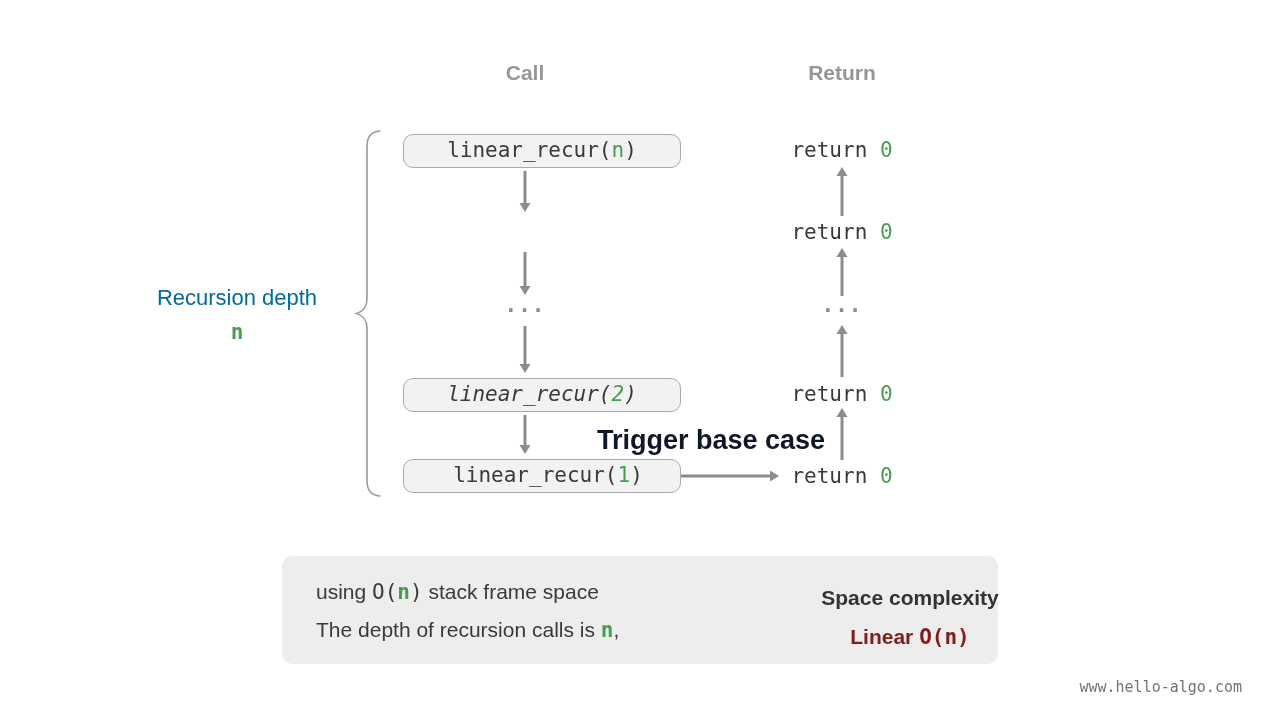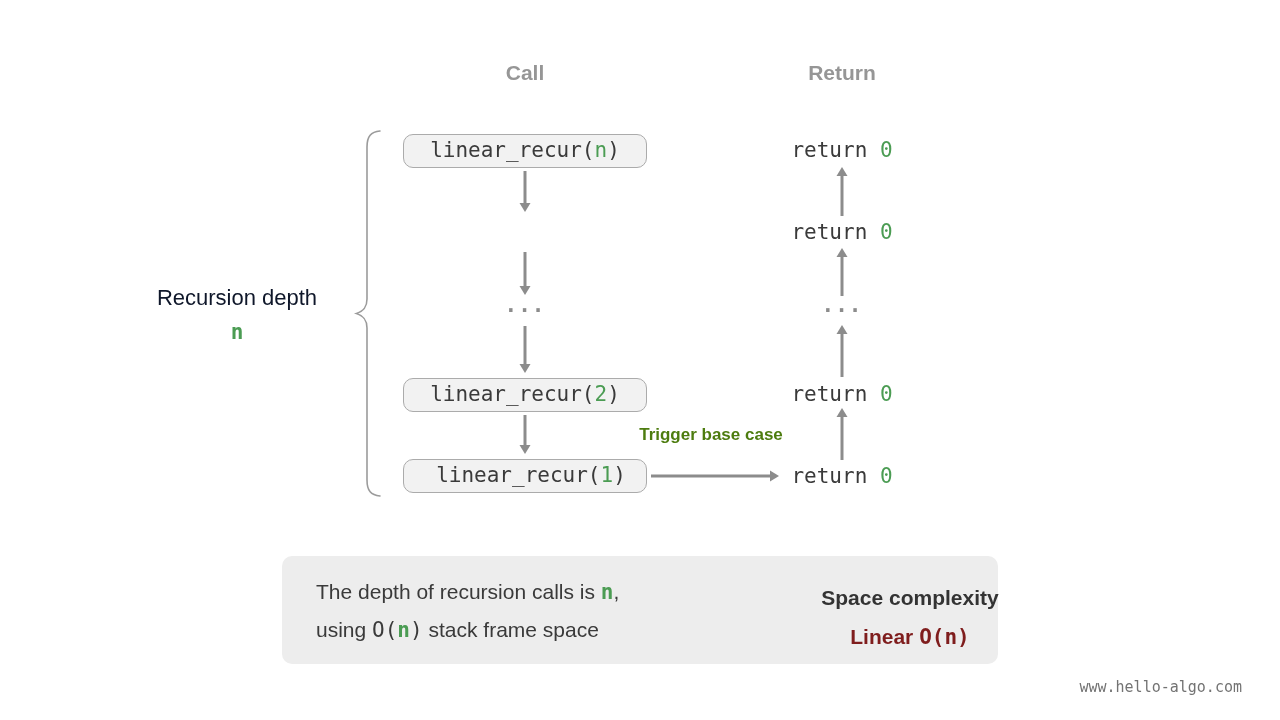--- a/index.html
+++ b/index.html
@@ -10,48 +10,48 @@
   .canvas{position:absolute;inset:0;}
   .overlay{position:absolute;left:0;top:0;pointer-events:none;}
 
   .col-header{
     position:absolute;transform:translateX(-50%);
     font-size:21px;font-weight:700;color:#969696;white-space:nowrap;
   }
   .code{font-family:"DejaVu Sans Mono","Liberation Mono",monospace;}
   .green{color:#4B9C53;}
   .code-box{
-    position:absolute;left:403px;width:244px;height:34px;box-sizing:border-box;
+    position:absolute;left:403px;width:278px;height:34px;box-sizing:border-box;
     background:#F2F2F2;border:1.5px solid #ABABAB;border-radius:10px;
     text-align:center;line-height:31px;
     font-family:"DejaVu Sans Mono","Liberation Mono",monospace;
     font-size:21px;color:#3A3A3A;white-space:nowrap;
   }
   .ret-row{
     position:absolute;left:842px;transform:translateX(-50%);height:34px;line-height:34px;
     font-family:"DejaVu Sans Mono","Liberation Mono",monospace;
     font-size:21px;color:#3A3A3A;white-space:nowrap;
   }
   .dots{
     position:absolute;transform:translateX(-50%);height:34px;line-height:34px;
     font-family:"DejaVu Sans Mono","Liberation Mono",monospace;
     font-size:21px;font-weight:700;color:#8C8C8C;letter-spacing:1px;
   }
   .depth-line1{
     position:absolute;left:237px;top:285px;transform:translateX(-50%);
-    font-size:22px;color:#0f172a;white-space:nowrap;
+    font-size:22px;color:#0369a1;white-space:nowrap;
   }
   .depth-line2{
     position:absolute;left:237px;top:320px;transform:translateX(-50%);
     font-family:"DejaVu Sans Mono","Liberation Mono",monospace;
     font-size:21px;font-weight:700;color:#4B9C53;
   }
   .trigger{
     position:absolute;left:711px;top:425px;transform:translateX(-50%);
-    font-size:17px;font-weight:700;color:#4d7c0f;white-space:nowrap;
+    font-size:27px;font-weight:700;color:#0f172a;white-space:nowrap;
   }
   .summary-box{
     position:absolute;left:282px;top:556px;width:716px;height:108px;
     background:#EDEDED;border-radius:10px;
   }
   .summary-text{
     position:absolute;left:316px;top:573px;
     font-size:21px;color:#3A3A3A;line-height:38px;white-space:nowrap;
   }
   .summary-text .code{font-size:21px;}
@@ -109,35 +109,35 @@
   </svg>
 
   <div class="col-header" style="left:525px;top:61px;text-align:right;">Call</div>
   <div class="col-header" style="left:842px;top:61px;">Return</div>
 
   <div class="depth-line1">Recursion depth</div>
   <div class="depth-line2">n</div>
 
   <div class="code-box" style="top:134px;"><span>linear_recur(</span><span class="green">n</span><span>)</span></div>
   <div class="dots" style="left:525px;top:288px;">...</div>
-  <div class="code-box" style="top:378px;"><span>linear_recur(</span><span class="green">2</span><span>)</span></div>
+  <div class="code-box" style="top:378px;font-style:italic;"><span>linear_recur(</span><span class="green">2</span><span>)</span></div>
   <div class="code-box" style="top:459px;padding-left:12px;"><span>linear_recur(</span><span class="green">1</span><span>)</span></div>
 
   <div class="ret-row" style="top:133px;"><span>return </span><span class="green">0</span></div>
   <div class="ret-row" style="top:215px;"><span>return </span><span class="green">0</span></div>
   <div class="dots" style="left:842px;top:288px;">...</div>
   <div class="ret-row" style="top:377px;"><span>return </span><span class="green">0</span></div>
   <div class="ret-row" style="top:459px;"><span>return </span><span class="green">0</span></div>
 
   <div class="trigger">Trigger base case</div>
 
   <div class="summary-box"></div>
   <div class="summary-text">
+    <div><span>using </span><span class="code"><span>O(</span><span class="green">n</span><span>)</span></span><span> stack frame space</span></div>
     <div><span>The depth of recursion calls is </span><span class="code green">n</span><span>,</span></div>
-    <div><span>using </span><span class="code"><span>O(</span><span class="green">n</span><span>)</span></span><span> stack frame space</span></div>
   </div>
   <div class="result-block">
     <div class="result-title">Space complexity</div>
     <div class="result-value"><span>Linear </span><span class="code">O(n)</span></div>
   </div>
 
   <div class="watermark">www.hello-algo.com</div>
 </div>
 
 </body></html>

